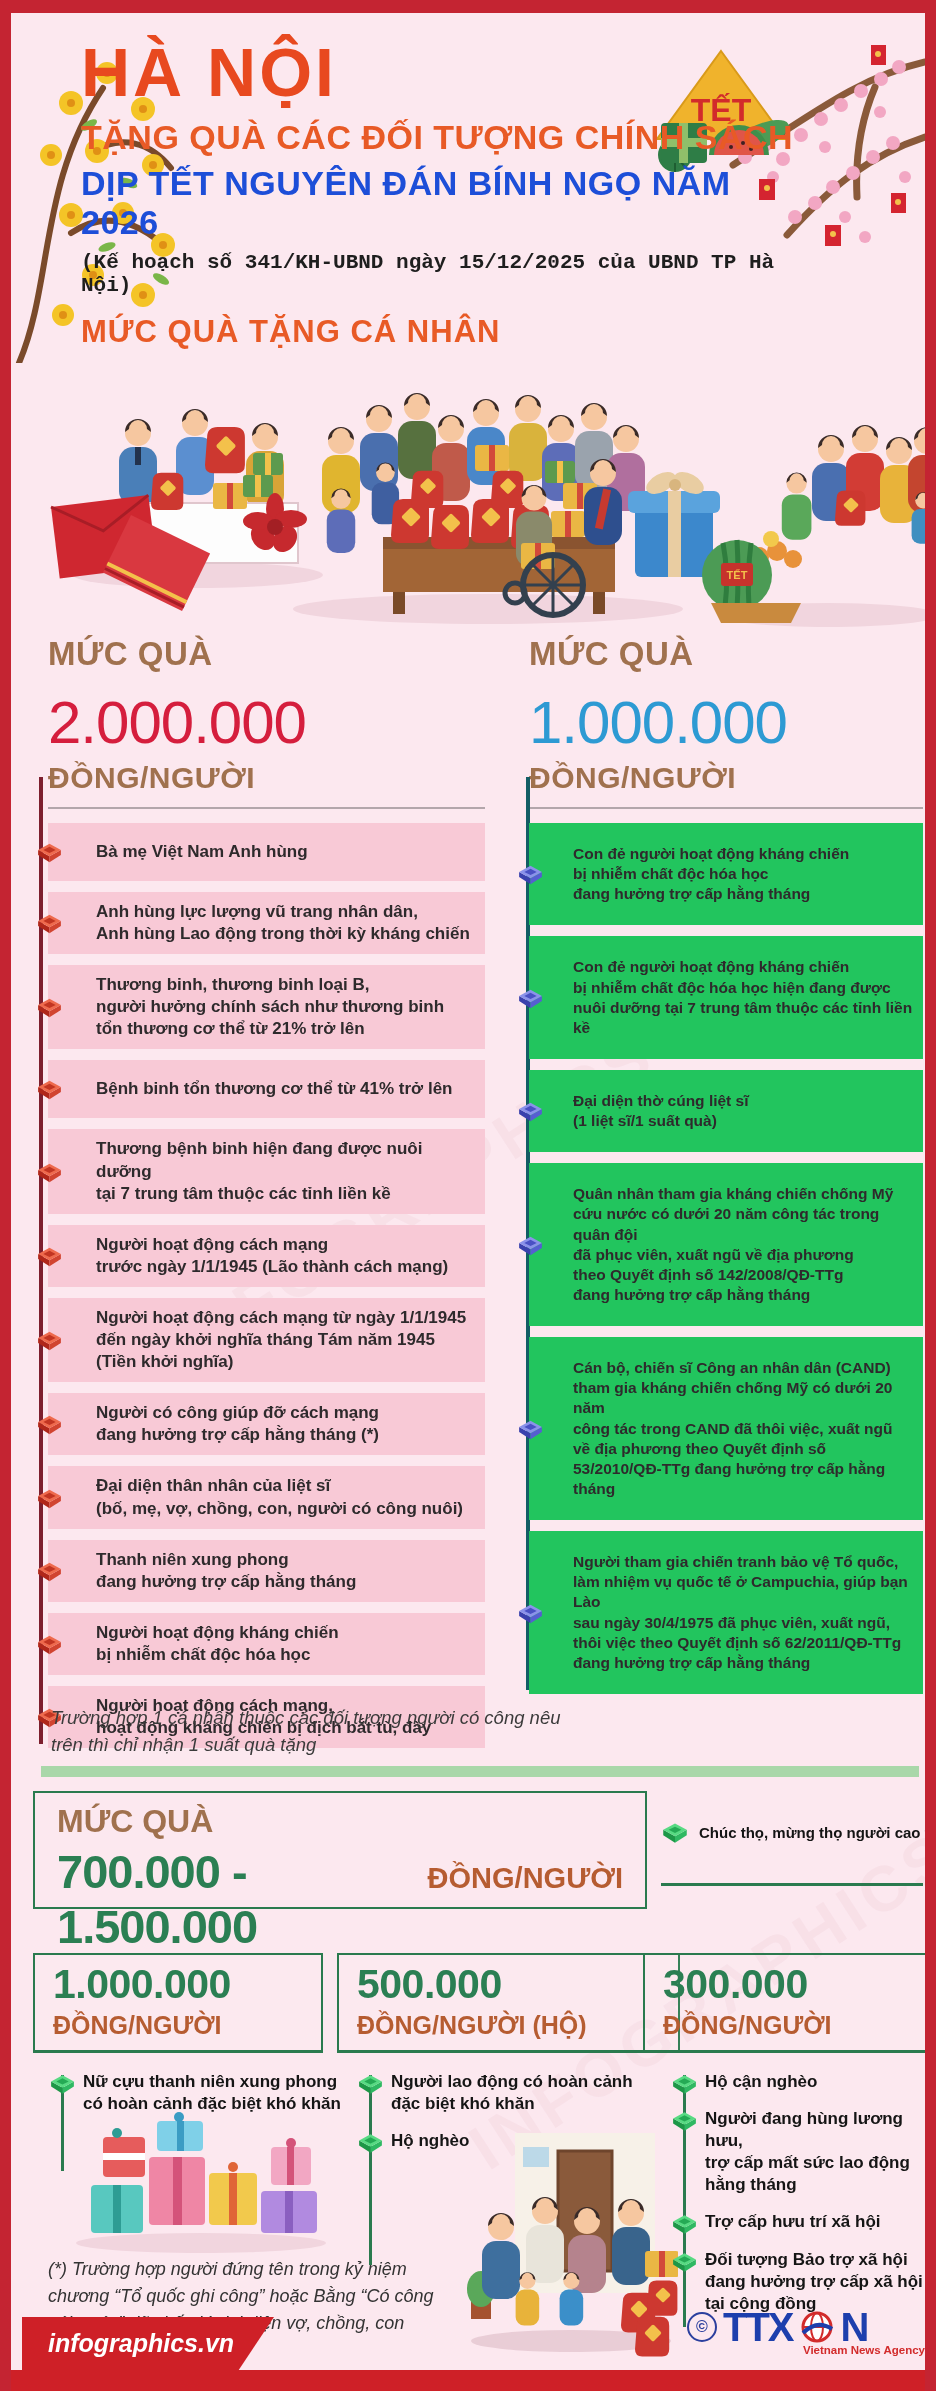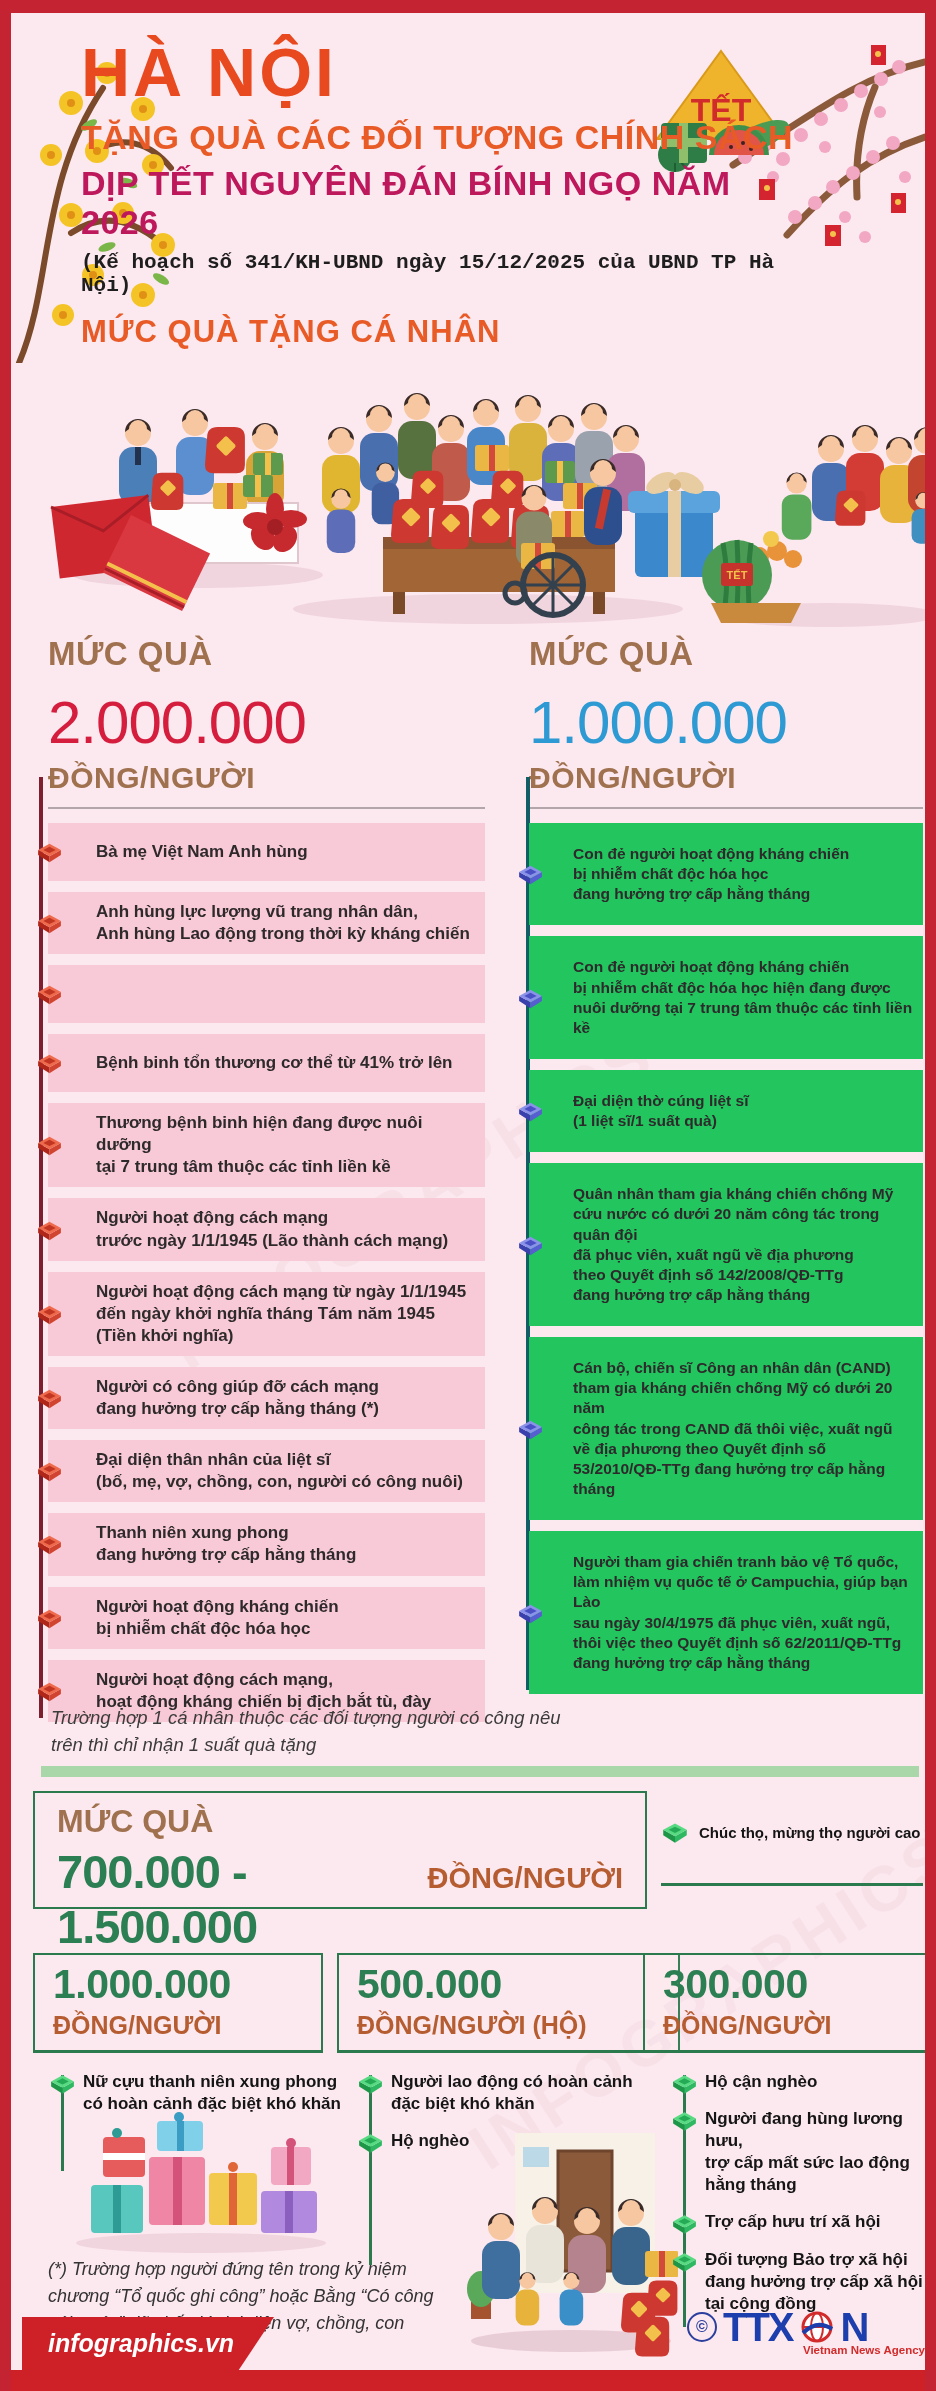--- a/index.html
+++ b/index.html
@@ -14,21 +14,21 @@
   .decor-mai{left:0;top:20px;}
   .decor-dao{right:0;top:-6px;}
   .tet-badge{left:632px;top:30px;}
   .watermark{position:absolute;font-weight:bold;font-size:64px;color:#b4596e;opacity:.05;
              transform:rotate(-33deg);white-space:nowrap;z-index:0;letter-spacing:6px;}
 
   
   .header{position:absolute;left:70px;right:120px;top:24px;text-align:left;z-index:2;}
   .title{font-size:68px;font-weight:800;color:#e8491f;letter-spacing:3px;line-height:1.05;}
   .subtitle1{margin-top:10px;font-size:34px;font-weight:800;color:#e85a26;letter-spacing:.5px;}
-  .subtitle2{margin-top:7px;font-size:34px;font-weight:800;color:#be185d;letter-spacing:.5px;}
+  .subtitle2{margin-top:7px;font-size:34px;font-weight:800;color:#1d4ed8;letter-spacing:.5px;}
   .plan-note{margin-top:9px;font-size:21px;font-weight:600;color:#1e1e1e;font-family:Liberation Mono, monospace;}
   .section-title{margin-top:17px;font-size:31px;font-weight:800;color:#e85a26;letter-spacing:1px;}
 
   .hero{position:absolute;left:12px;top:262px;z-index:1;}
 
   
   .col{position:absolute;z-index:2;}
   .col-left{left:37px;top:622px;width:437px;}
   .col-right{left:518px;top:622px;width:394px;}
   .muc-qua{font-size:33px;font-weight:600;color:#a0714e;letter-spacing:.5px;}
@@ -355,20 +355,23 @@
 Anh hùng Lao động trong thời kỳ kháng chiến</span>
         </div>
 
         <div class="item" data-interactable="false">
           <svg class="bullet" viewBox="0 0 30 24" data-interactable="false">
             <path class="b2" d="M4 10 L4 15 L15 22 L15 16 Z"></path>
             <path class="b3" d="M26 10 L26 15 L15 22 L15 16 Z"></path>
             <path class="b1" d="M4 10 L15 16 L26 10 L15 4 Z"></path>
             <path class="b4" d="M9 10 L15 13 L21 10 L15 7 Z"></path>
           </svg>
+          <span data-interactable="false">Thương binh, thương binh loại B,
+người hưởng chính sách như thương binh
+tổn thương cơ thể từ 21% trở lên</span>
         </div>
 
         <div class="item" data-interactable="false">
           <svg class="bullet" viewBox="0 0 30 24" data-interactable="false">
             <path class="b2" d="M4 10 L4 15 L15 22 L15 16 Z"></path>
             <path class="b3" d="M26 10 L26 15 L15 22 L15 16 Z"></path>
             <path class="b1" d="M4 10 L15 16 L26 10 L15 4 Z"></path>
             <path class="b4" d="M9 10 L15 13 L21 10 L15 7 Z"></path>
           </svg>
           <span data-interactable="false">Bệnh binh tổn thương cơ thể từ 41% trở lên</span>

